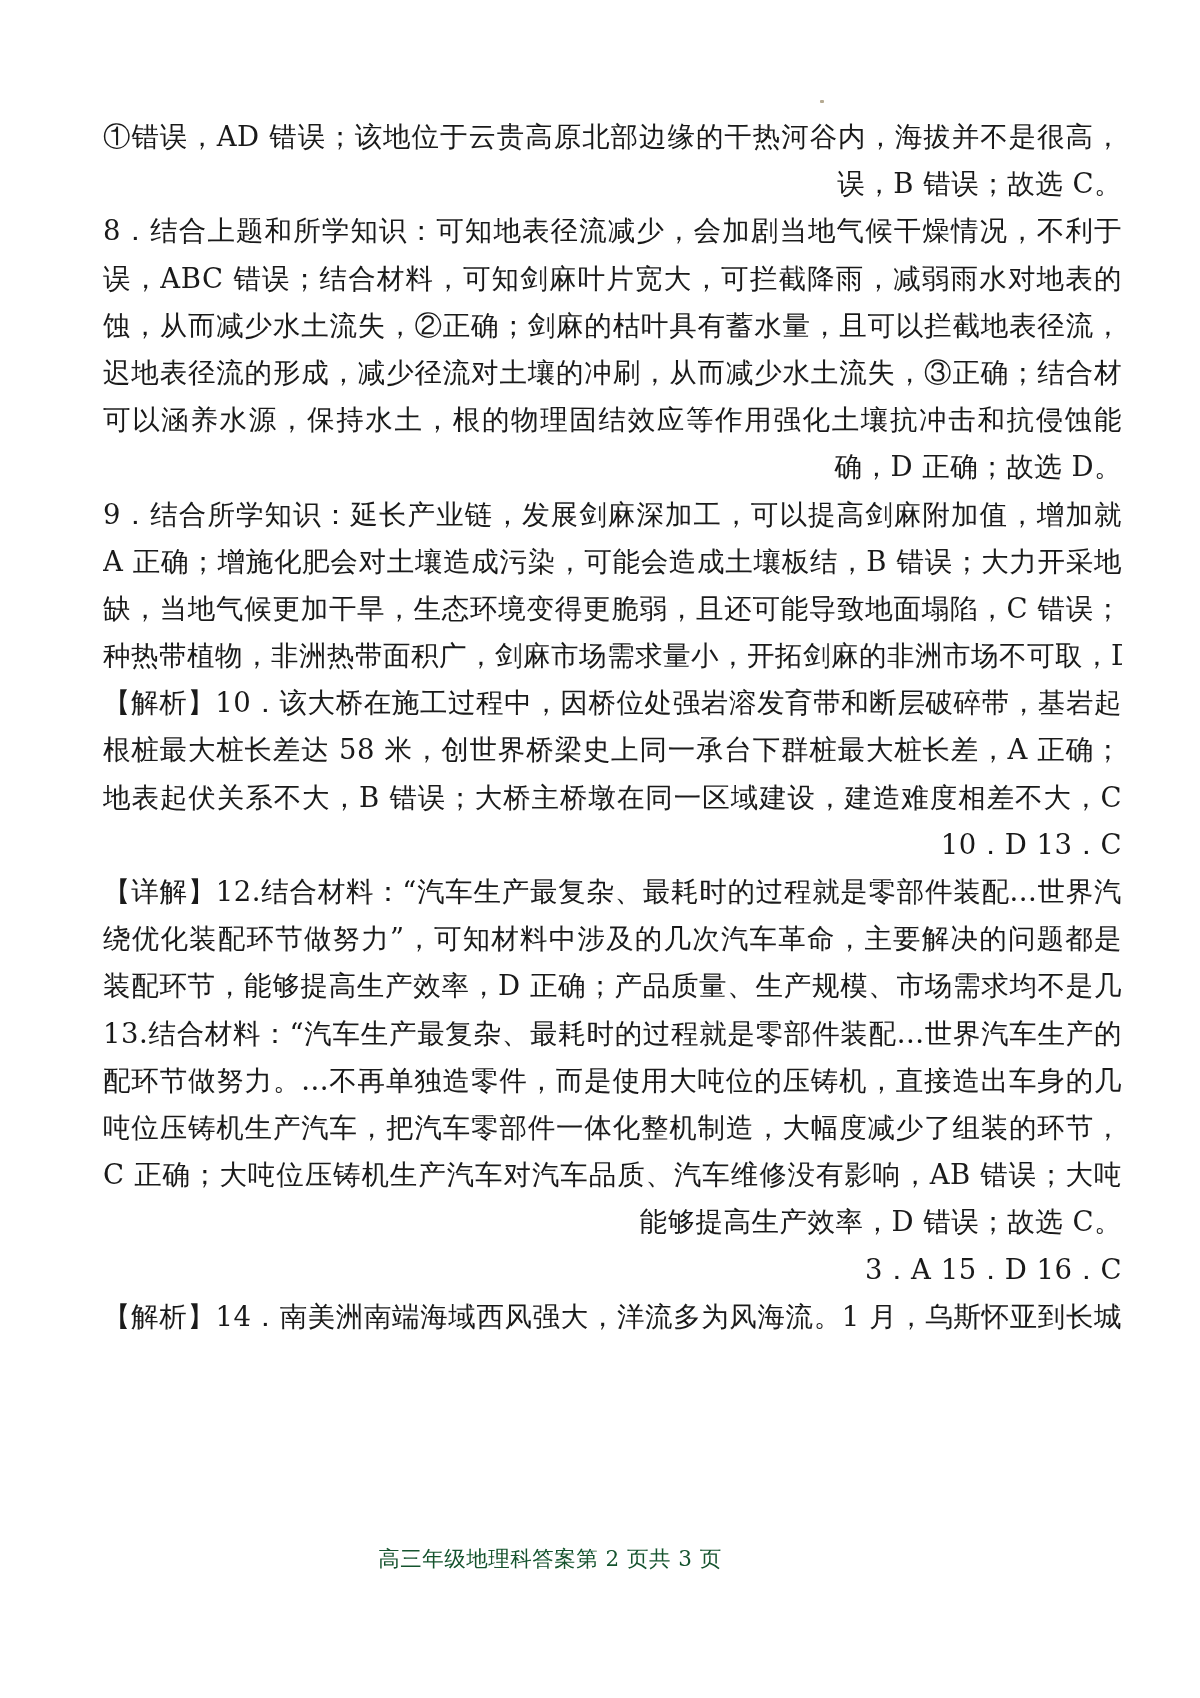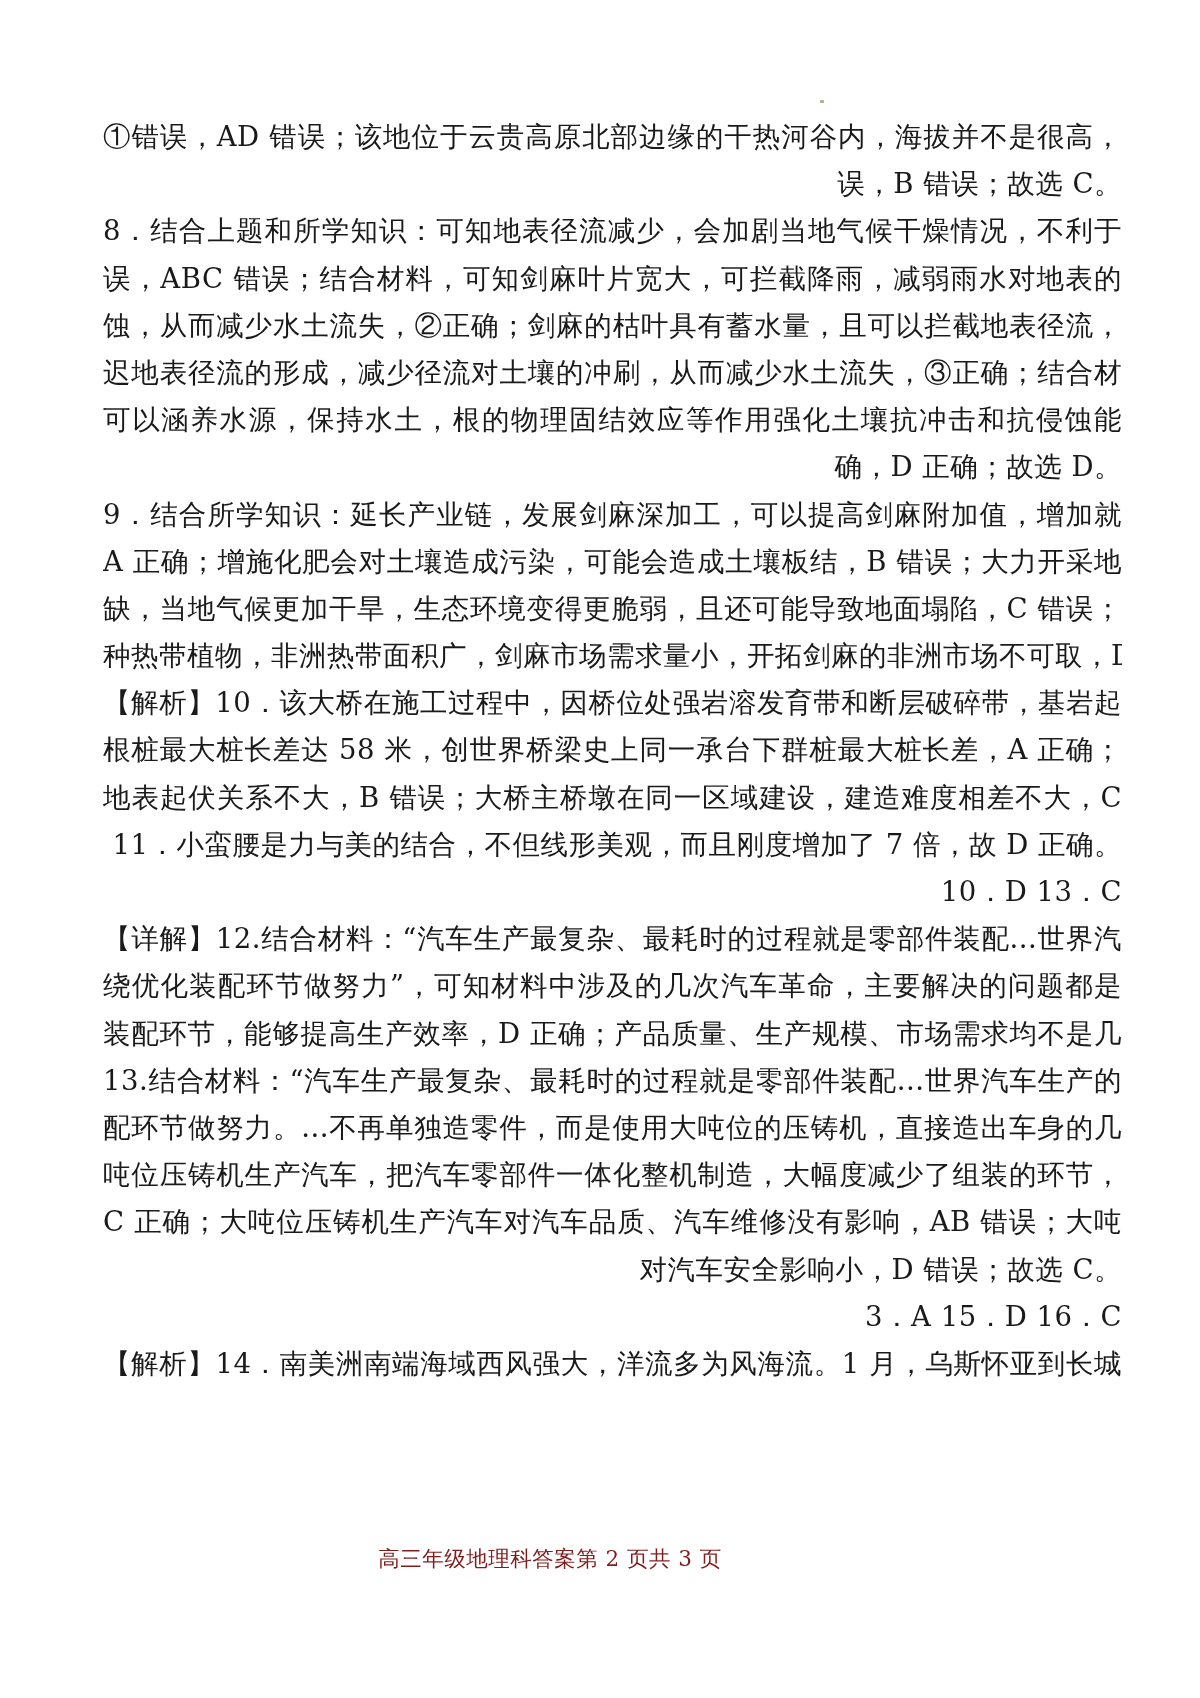--- a/index.html
+++ b/index.html
@@ -37,21 +37,21 @@
     text-align-last: justify;
     text-justify: inter-character;
   }
   .footer {
     position: absolute;
     left: 0;
     top: 1544px;
     width: 1100px;
     text-align: center;
     font-size: 21.5px;
-    color: #7f1d1d;
+    color: #14532d;
     letter-spacing: 0.5px;
   }
   .speck {
     position: absolute;
     left: 820px;
     top: 100px;
     width: 4px;
     height: 3px;
     background: #8d7d58;
     opacity: 0.65;
@@ -74,30 +74,29 @@
     <div class="line j">迟地表径流的形成，减少径流对土壤的冲刷，从而减少水土流失，③正确；结合材料可知剑麻根系较发达，</div>
     <div class="line j">可以涵养水源，保持水土，根的物理固结效应等作用强化土壤抗冲击和抗侵蚀能力，减小水土流失，④正</div>
     <div class="line">确，D 正确；故选 D。</div>
     <div class="line j">9．结合所学知识：延长产业链，发展剑麻深加工，可以提高剑麻附加值，增加就业机会，增加经济收入，</div>
     <div class="line j">A 正确；增施化肥会对土壤造成污染，可能会造成土壤板结，B 错误；大力开采地下水，会使得水资源短</div>
     <div class="line j">缺，当地气候更加干旱，生态环境变得更脆弱，且还可能导致地面塌陷，C 错误；结合材料，剑麻作为一</div>
     <div class="line">种热带植物，非洲热带面积广，剑麻市场需求量小，开拓剑麻的非洲市场不可取，D 错误；故选 A。</div>
     <div class="line j">【解析】10．该大桥在施工过程中，因桥位处强岩溶发育带和断层破碎带，基岩起伏不平，同一承台下 34</div>
     <div class="line j">根桩最大桩长差达 58 米，创世界桥梁史上同一承台下群桩最大桩长差，A 正确；桥墩需要打在基岩上，与</div>
     <div class="line j">地表起伏关系不大，B 错误；大桥主桥墩在同一区域建设，建造难度相差不大，C 错误；该桥位于亚热带</div>
-    <div class="line">11．小蛮腰是力与美的结合，不但线形美观，而且刚度增加了 7 倍，故 D 正确。</div>
     <div class="line">10．D     13．C</div>
     <div class="line j">【详解】12.结合材料：“汽车生产最复杂、最耗时的过程就是零部件装配...世界汽车生产的改革一直是围</div>
     <div class="line j">绕优化装配环节做努力”，可知材料中涉及的几次汽车革命，主要解决的问题都是耗时的装配环节，优化</div>
     <div class="line j">装配环节，能够提高生产效率，D 正确；产品质量、生产规模、市场需求均不是几次汽车革命主要解决的</div>
     <div class="line j">13.结合材料：“汽车生产最复杂、最耗时的过程就是零部件装配...世界汽车生产的改革一直是围绕优化装</div>
     <div class="line j">配环节做努力。...不再单独造零件，而是使用大吨位的压铸机，直接造出车身的几块压铸件”，可知使用大</div>
     <div class="line j">吨位压铸机生产汽车，把汽车零部件一体化整机制造，大幅度减少了组装的环节，极大地提高了生产效率，</div>
     <div class="line j">C 正确；大吨位压铸机生产汽车对汽车品质、汽车维修没有影响，AB 错误；大吨位压铸机生产出的汽车，</div>
-    <div class="line">对汽车安全影响小，D 错误；故选 C。</div>
+    <div class="line">能够提高生产效率，D 错误；故选 C。</div>
     <div class="line">3．A  15．D  16．C</div>
     <div class="line j">【解析】14．南美洲南端海域西风强大，洋流多为风海流。1 月，乌斯怀亚到长城站之间的海水受西风影</div>
   </main>
 
   <footer class="footer">
     <span>高三年级地理科答案第 2 页共 3 页</span>
   </footer>
 
 </div>
 

